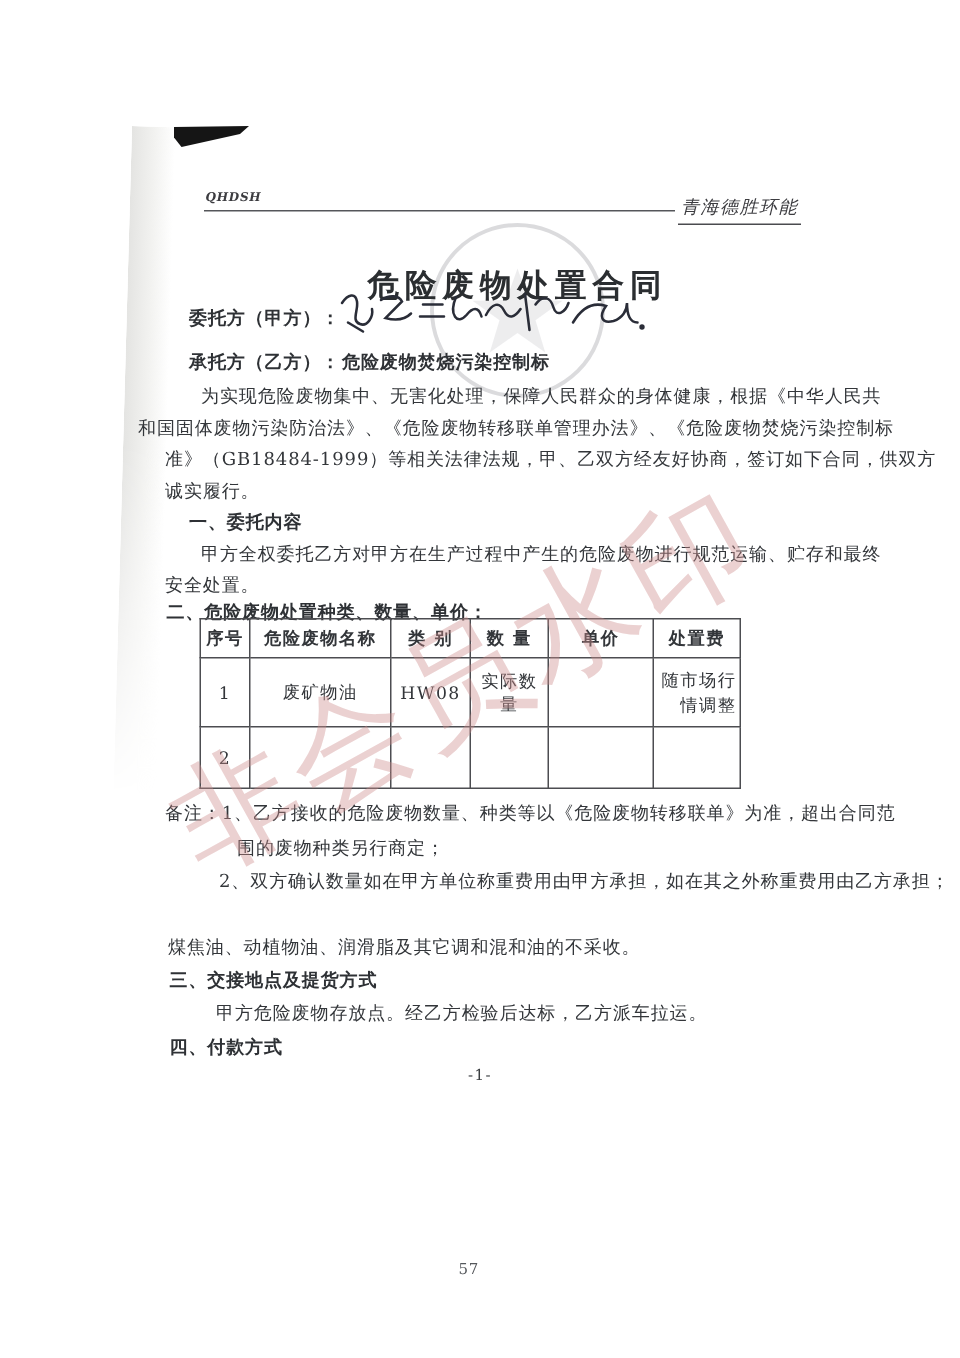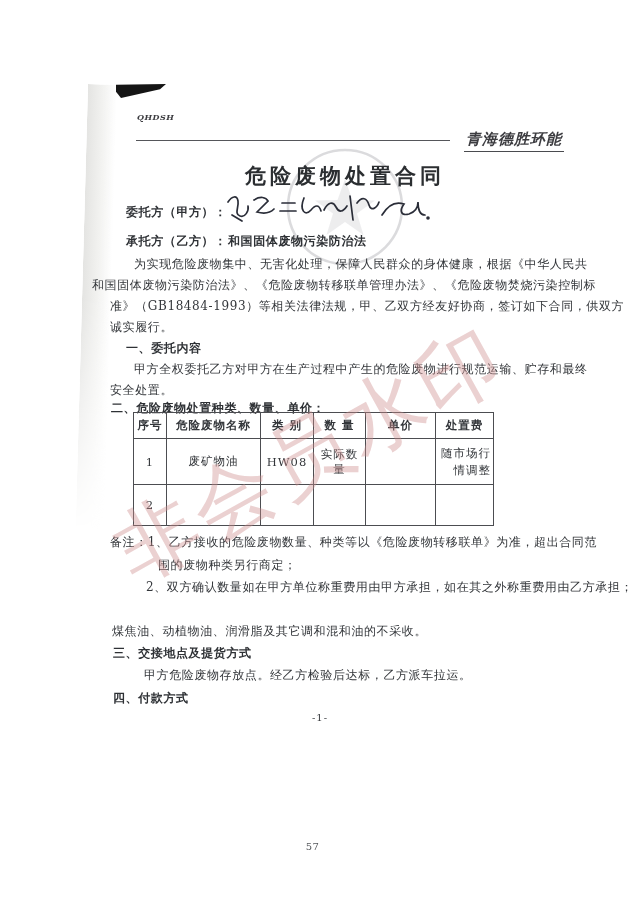--- a/index.html
+++ b/index.html
@@ -7,27 +7,27 @@
           font-family:"DejaVu Serif", serif;}
   
   .paper-edge{position:absolute;left:88px;top:84px;width:34px;height:470px;
       background:linear-gradient(to right,#e4e4e2 0%,#f2f2f0 45%,rgba(255,255,255,0) 85%);
       transform:rotate(1.6deg);transform-origin:top left;
       -webkit-mask-image:linear-gradient(to bottom,#000 0%,#000 45%,transparent 95%);
       mask-image:linear-gradient(to bottom,#000 0%,#000 45%,transparent 95%);}
   .corner-tri{position:absolute;left:116px;top:84px;width:50px;height:14px;background:#151515;
       clip-path:polygon(0 5%,100% 0,88% 38%,10% 100%,0 55%);}
   
-  .hdr-code{position:absolute;left:137px;top:112px;font-size:8px;font-style:italic;
+  .hdr-code{position:absolute;left:137px;top:126px;font-size:8px;font-style:italic;
       font-weight:bold;color:#3c3c40;letter-spacing:0.5px;text-align:center;}
   .hdr-rule{position:absolute;left:136px;top:140px;width:314px;height:1.2px;background:#55565a;}
-  .hdr-brand{position:absolute;left:452px;top:130px;font-size:15px;font-style:italic;font-weight:bold;
-      color:#3c3c40;letter-spacing:1px;border-bottom:1.4px solid #4a4b4f;padding:0 2px 2px 2px;margin-left:12px;}
+  .hdr-brand{position:absolute;left:452px;top:130px;font-size:12px;font-style:italic;font-weight:normal;
+      color:#3c3c40;letter-spacing:1px;border-bottom:1.4px solid #4a4b4f;padding:0 2px 2px 2px;}
   
-  .title{position:absolute;left:110px;top:162px;width:470px;text-align:center;
+  .title{position:absolute;left:110px;top:176px;width:470px;text-align:center;
       font-family:"Liberation Sans", sans-serif;font-weight:bold;font-size:21px;
       letter-spacing:4px;color:#2b2e31;}
   
   .stamp{position:absolute;left:283px;top:145px;width:124px;height:124px;opacity:0.9;}
   
   .line{position:absolute;font-size:12px;color:#33363a;letter-spacing:0.6px;white-space:nowrap;}
   .bold{font-weight:bold;color:#2e3135;}
   .handwriting{position:absolute;left:224px;top:190px;width:208px;height:40px;}
   
   .hw-table{position:absolute;left:133px;top:412px;border-collapse:collapse;table-layout:fixed;
@@ -80,25 +80,25 @@
         <path d="M58,13 h13 M56,21 h16"></path>
         <path d="M80,8 c-5,12 1,19 7,12 c4,-5 8,-6 10,1"></path>
         <path d="M100,20 c4,-8 9,-9 12,-3 s7,5 11,-1"></path>
         <path d="M126,6 l3,24 M133,13 c5,-7 10,-5 12,2 c2,7 8,3 10,-3"></path>
         <path d="M158,25 c6,-10 13,-14 22,-11 c-5,7 -3,12 5,10 c6,-2 9,-7 9,-12 c0,8 2,13 7,13"></path>
       </g>
       <circle cx="204" cy="28" r="1.8" fill="#2a2d38"></circle>
     </svg>
   </div>
   <div class="line bold" style="left:126px;top:233px">承托方（乙方）：</div>
-  <div class="line bold" style="left:228px;top:233px">和国固体废物污染防治法</div>
+  <div class="line bold" style="left:228px;top:233px">危险废物焚烧污染控制标</div>
 
   <div class="line" style="left:134px;top:256px">为实现危险废物集中、无害化处理，保障人民群众的身体健康，根据《中华人民共</div>
   <div class="line" style="left:92px;top:277px">和国固体废物污染防治法》、《危险废物转移联单管理办法》、《危险废物焚烧污染控制标</div>
-  <div class="line" style="left:110px;top:298px">准》（GB18484-1993）等相关法律法规，甲、乙双方经友好协商，签订如下合同，供双方</div>
+  <div class="line" style="left:110px;top:298px">准》（GB18484-1999）等相关法律法规，甲、乙双方经友好协商，签订如下合同，供双方</div>
   <div class="line" style="left:110px;top:319px">诚实履行。</div>
 
   <div class="line bold" style="left:126px;top:340px">一、委托内容</div>
   <div class="line" style="left:134px;top:361px">甲方全权委托乙方对甲方在生产过程中产生的危险废物进行规范运输、贮存和最终</div>
   <div class="line" style="left:110px;top:382px">安全处置。</div>
 
   <div class="line bold" style="left:111px;top:400px">二、危险废物处置种类、数量、单价：</div>
 
   <table class="hw-table">
     <colgroup>

